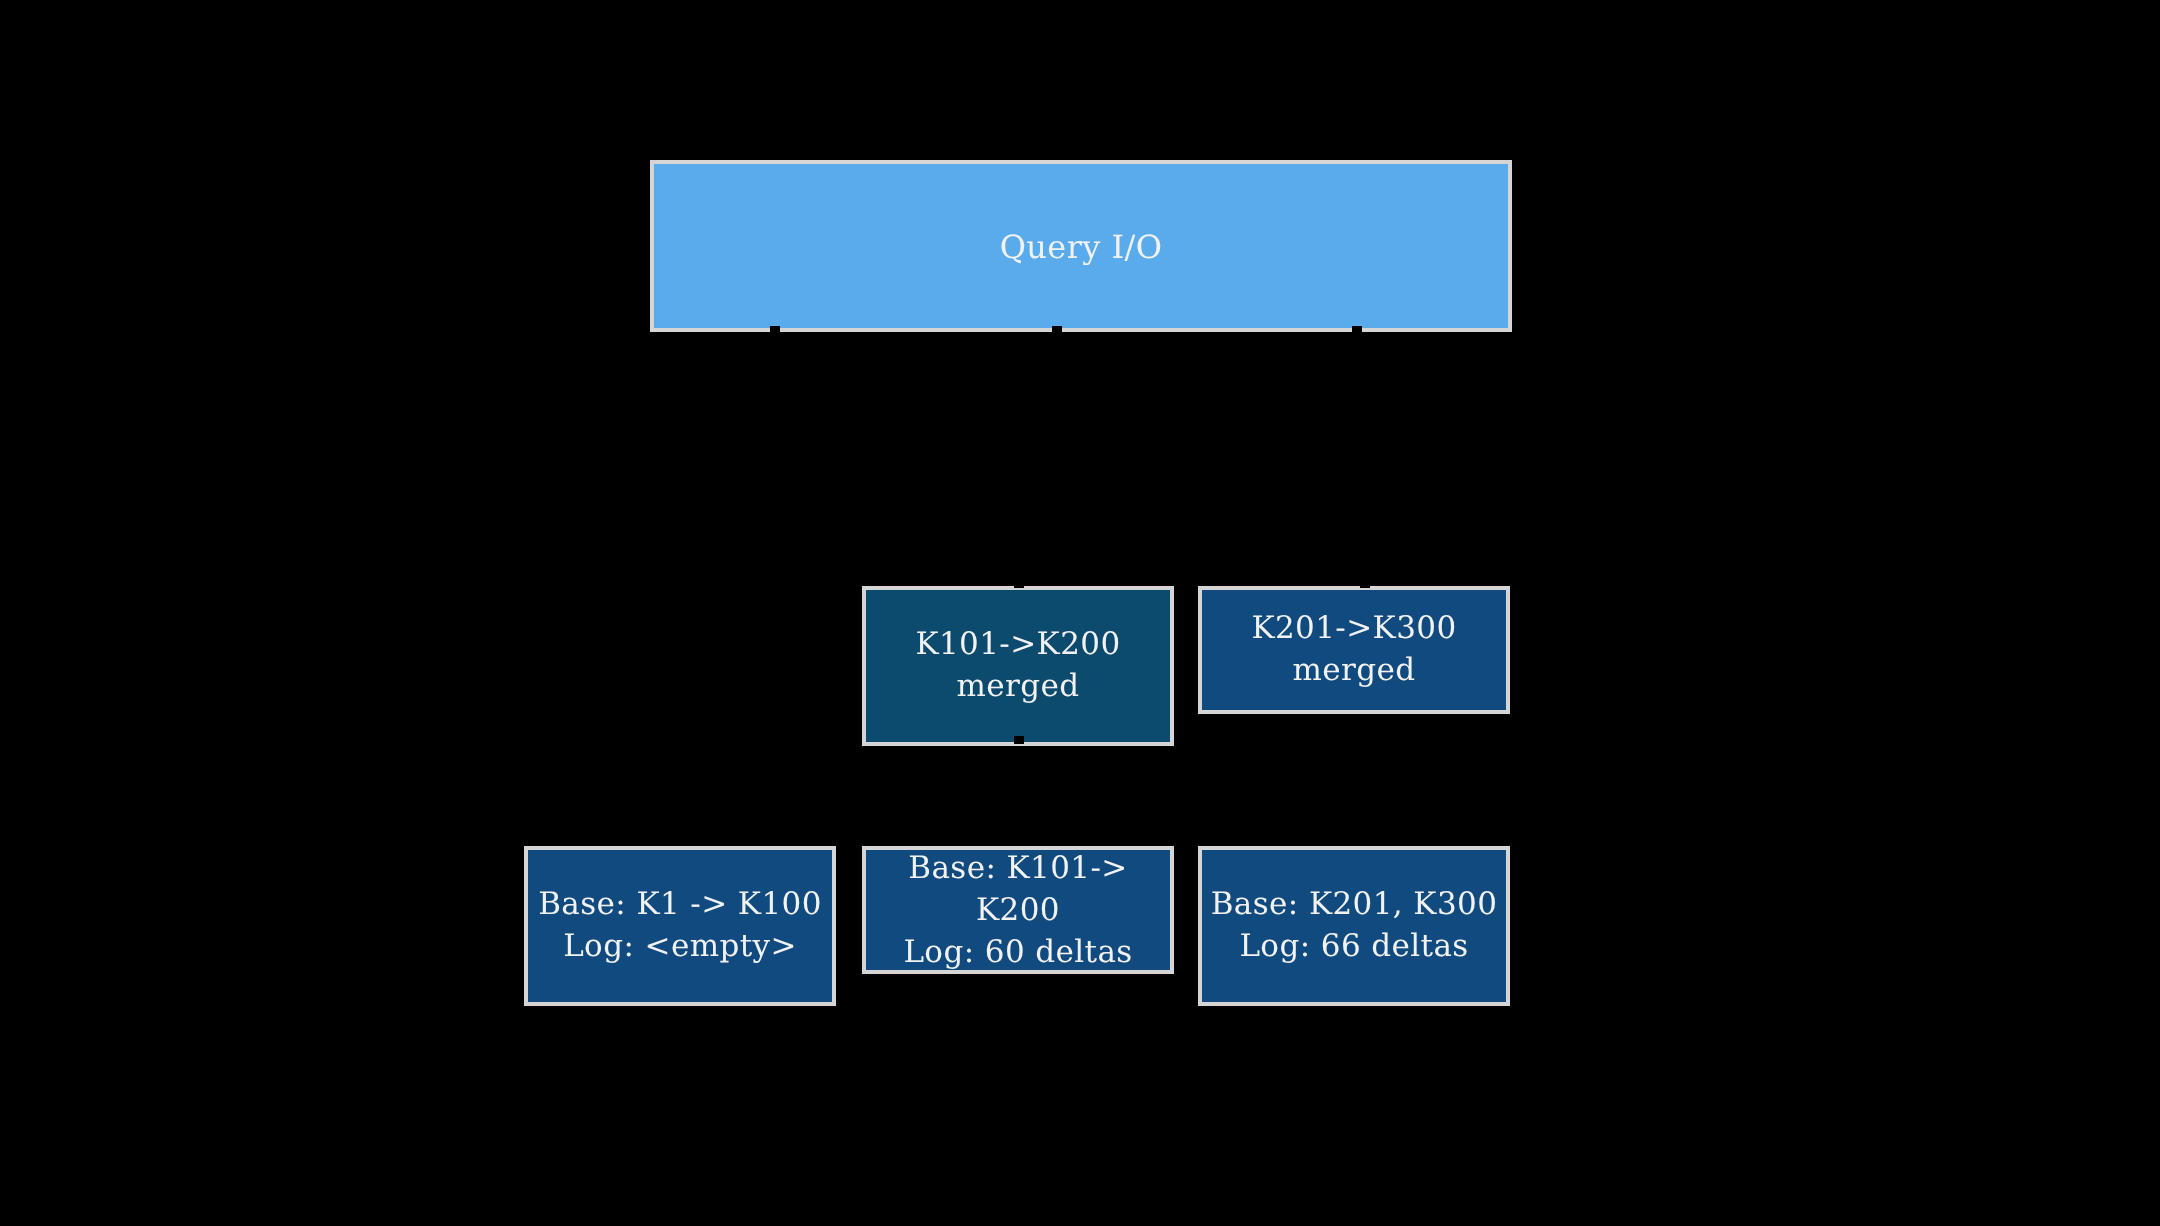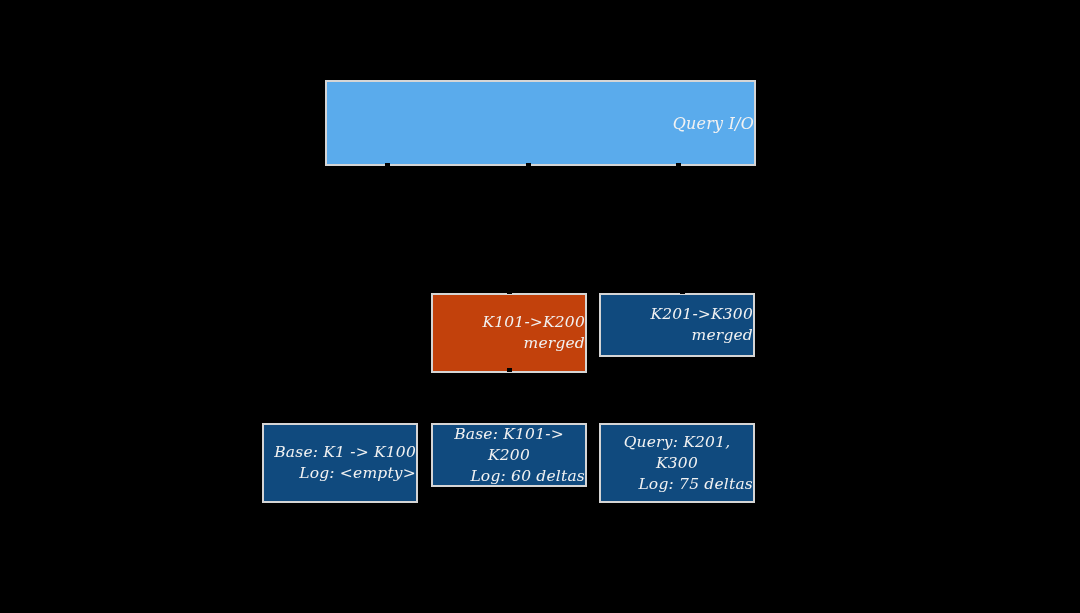--- a/index.html
+++ b/index.html
@@ -9,25 +9,24 @@
     height: 613px;
     overflow: hidden;
     font-family: "DejaVu Serif", "Liberation Serif", serif;
   }
   .box {
     position: absolute;
     box-sizing: border-box;
     border: 2px solid #d5d5d5;
     display: flex;
     flex-direction: column;
-    align-items: flex-end;
+    align-items: center;
     justify-content: center;
     text-align: center;
     letter-spacing: 0.2px;
-    font-style: italic;
   }
   .box .line { line-height: 21px; }
   .query-box {
     left: 325px; top: 80px; width: 431px; height: 86px;
     font-size: 16px;
   }
   .dark-box { font-size: 15.5px; }
   .mid-1  { left: 431px; top: 293px; width: 156px; height: 80px; }
   .mid-2  { left: 599px; top: 293px; width: 156px; height: 64px; }
   .base-1 { left: 262px; top: 423px; width: 156px; height: 80px; }
@@ -50,43 +49,43 @@
 </style>
 </head>
 <body>
 
 <div class="canvas" style="background-color: rgb(0, 0, 0); color: rgb(242, 242, 242);">
 
   <div class="box query-box" style="background-color: rgb(90, 171, 236); border-color: rgb(213, 213, 213);">
     <div class="line">Query I/O</div>
   </div>
 
-  <div class="box dark-box mid-1" style="background-color: #c2410c; border-color: rgb(213, 213, 213);">
+  <div class="box dark-box mid-1" style="background-color: #0c4a6e; border-color: rgb(213, 213, 213);">
     <div class="line">K101-&gt;K200</div>
     <div class="line">merged</div>
   </div>
 
   <div class="box dark-box mid-2" style="background-color: rgb(16, 74, 126); border-color: rgb(213, 213, 213);">
     <div class="line">K201-&gt;K300</div>
     <div class="line">merged</div>
   </div>
 
   <div class="box dark-box base-1" style="background-color: rgb(16, 74, 126); border-color: rgb(213, 213, 213);">
     <div class="line">Base: K1 -&gt; K100</div>
     <div class="line">Log: &lt;empty&gt;</div>
   </div>
 
   <div class="box dark-box base-2" style="background-color: rgb(16, 74, 126); border-color: rgb(213, 213, 213);">
     <div class="line">Base: K101-&gt; K200</div>
     <div class="line">Log: 60 deltas</div>
   </div>
 
   <div class="box dark-box base-3" style="background-color: rgb(16, 74, 126); border-color: rgb(213, 213, 213);">
-    <div class="line">Query: K201, K300</div>
-    <div class="line">Log: 75 deltas</div>
+    <div class="line">Base: K201, K300</div>
+    <div class="line">Log: 66 deltas</div>
   </div>
 
   <div class="stub s-q1"></div>
   <div class="stub s-q2"></div>
   <div class="stub s-q3"></div>
   <div class="stub s-m1t"></div>
   <div class="stub s-m2t"></div>
   <div class="stub s-m1b"></div>
   <div class="stub s-m2b"></div>
   <div class="stub s-b2t"></div>

